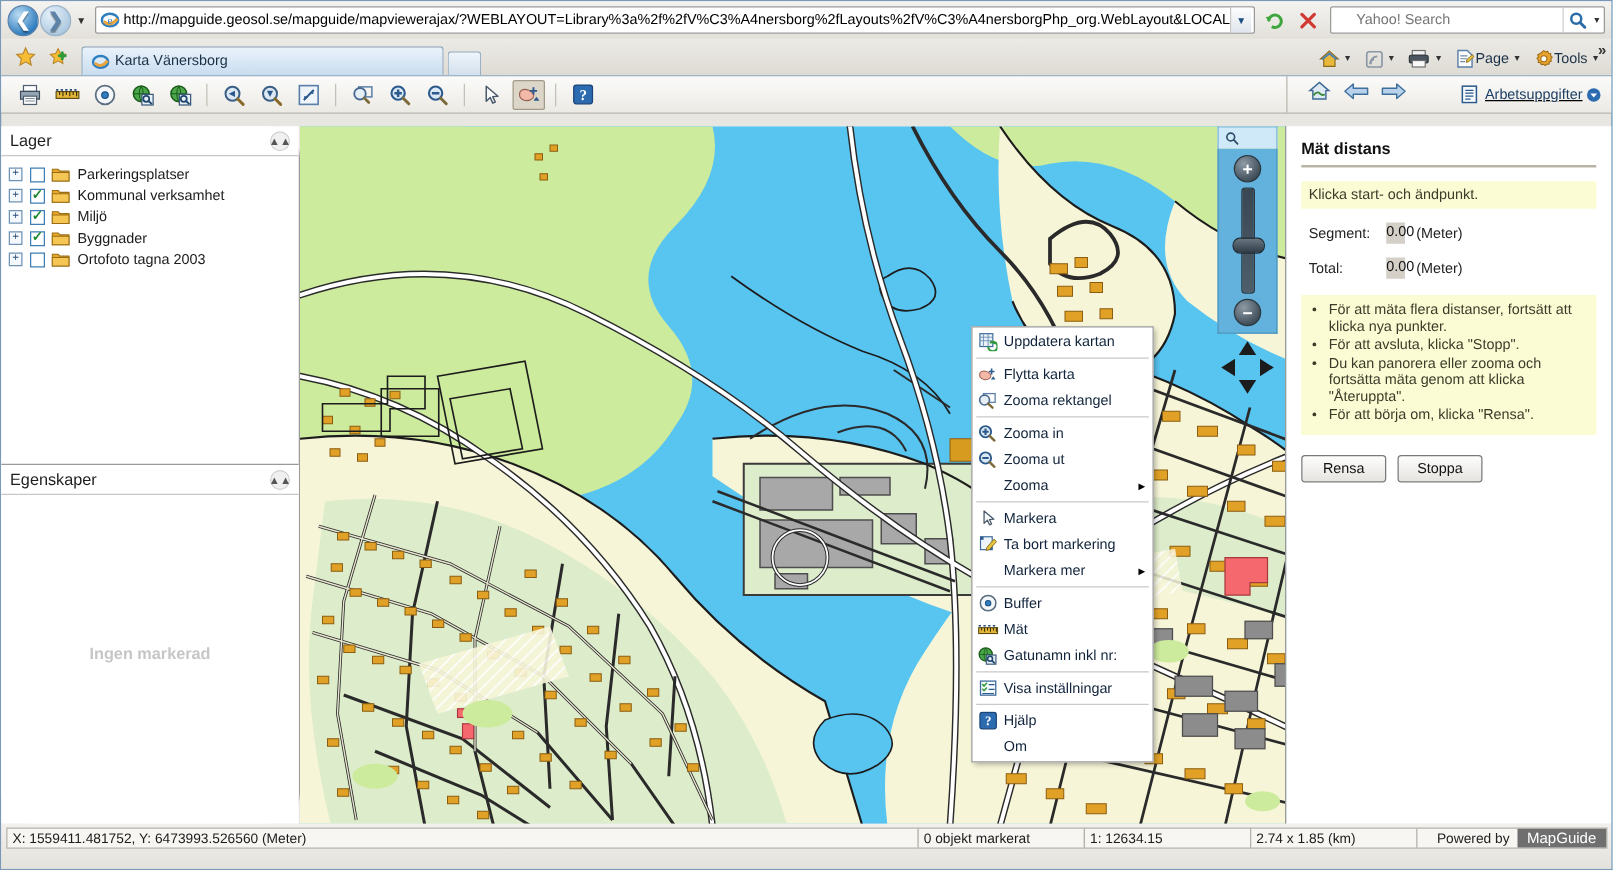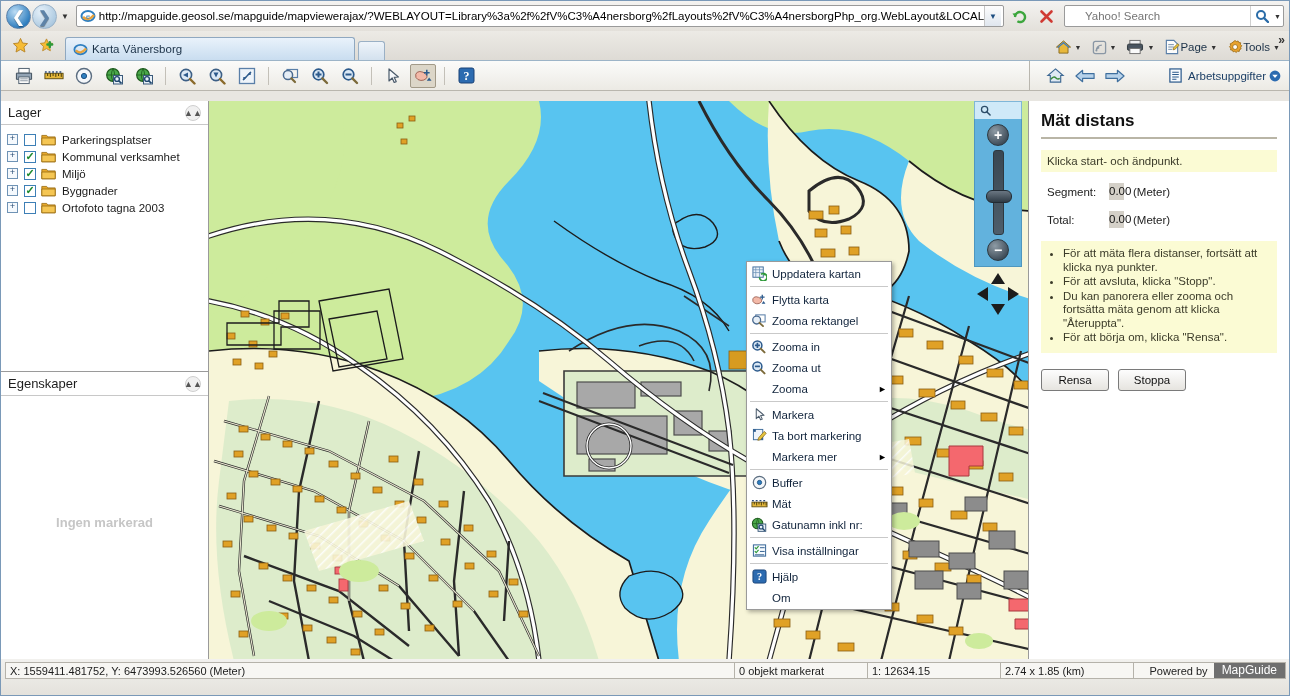--- a/index.html
+++ b/index.html
@@ -62,31 +62,31 @@
   .chev { position:absolute; right:4px; top:2px; font-size:12px; color:#333; font-weight:bold;}
 
   
   .app-toolbar { height:30px; display:flex; align-items:center;
     background:linear-gradient(#fbfbfa,#eceae4); border-bottom:1px solid #b9b6ae; }
   .tb-left { display:flex; align-items:center; padding-left:8px; flex:1 1 auto;}
   .tb-tool { width:26px; height:24px; margin:0 2px; display:flex; align-items:center;
     justify-content:center; border:1px solid transparent; border-radius:2px;}
   .tb-tool.active { background:#dcd6c8; border-color:#a29a88; }
   .tb-sep { width:1px; height:18px; background:#c3c0b8; margin:0 6px;}
-  .tb-right { width:260px; display:flex; align-items:center; padding-left:10px;
-    border-left:1px solid #b9b6ae; height:100%;}
+  .tb-right { width:260px; display:flex; padding-left:10px;
+    border-left:1px solid #b9b6ae; height:100%;text-decoration:underline;}
   .tb-right .tsk { display:flex;align-items:center; margin-left:auto; margin-right:8px;
     color:#1c3f66; font-size:11.5px;}
 
   
   .main { position:absolute; left:0; right:0; top:100px; bottom:36px; display:flex; }
 
   
-  .legend-pane { width:208px; background:#fff; border-right:1px solid #9a9a9a;
-    display:flex; flex-direction:column; }
+  .legend-pane { width:239px; background:#fff; border-right:1px solid #9a9a9a;
+    display:flex; flex-direction:column;border-radius:25px; }
   .pane-hdr { height:24px; display:flex; align-items:center; padding:0 7px;
     background:#fff; border-bottom:1px solid #c8c8c8; }
   .pane-hdr .ttl { font-size:13px; color:#1d1d1d; }
   .pane-hdr .collapse { margin-left:auto; width:16px; height:16px; border-radius:50%;
     background:#f0f0f0; border:1px solid #cfcfcf; display:flex;align-items:center;
     justify-content:center; font-size:9px; color:#555;}
   .legend-body { flex:1 1 auto; padding:6px 0 0 0; overflow:hidden; }
   .lyr { display:flex; align-items:center; height:17px; padding-left:6px; }
   .expander { width:11px;height:11px;border:1px solid #6f93b5; background:#f5f9fd;
     margin-right:6px; display:flex;align-items:center;justify-content:center;
@@ -130,21 +130,21 @@
     font-size:11.5px; color:#10233b; white-space:nowrap;}
   .ctx-item .ic { width:18px; height:16px; margin-right:4px; display:flex;
     align-items:center; justify-content:center; flex:0 0 auto;}
   .ctx-item .lbl { flex:1 1 auto; }
   .ctx-item .sub { font-size:9px; color:#000; margin-left:4px;}
   .ctx-sep { height:1px; background:#c9c9c9; margin:2px 3px; }
 
   
   .task-pane { width:260px; background:#fff; display:flex; flex-direction:column;
     padding:10px 12px 0 12px; }
-  .task-title { font-size:17px; font-weight:bold; color:#111; margin:0 0 6px 0;}
+  .task-title { font-size:13px; font-weight:bold; color:#111; margin:0 0 6px 0;}
   .task-rule { height:2px; background:#b9b5a6; margin-bottom:11px;}
   .hintbox { background:#fbfbd4; padding:5px 6px; font-size:11.5px; color:#3c3c2a; }
   .measure-row { display:flex; align-items:center; margin-top:11px; font-size:11.5px; color:#222;}
   .measure-row .lab { width:68px; padding-left:6px;}
   .measure-row .val { width:15px; height:17px; background:#d4d0c8; text-align:center;
     line-height:17px; font-size:11.5px; color:#111;}
   .measure-row .unit { margin-left:9px; color:#222;}
   .tipbox { background:#fbfbd4; margin-top:13px; padding:6px 8px 7px 8px; }
   .tipbox ul { margin:0; padding-left:14px; }
   .tipbox li { font-size:11.5px; color:#3c3c2a; line-height:13.5px; margin-bottom:1px;}

